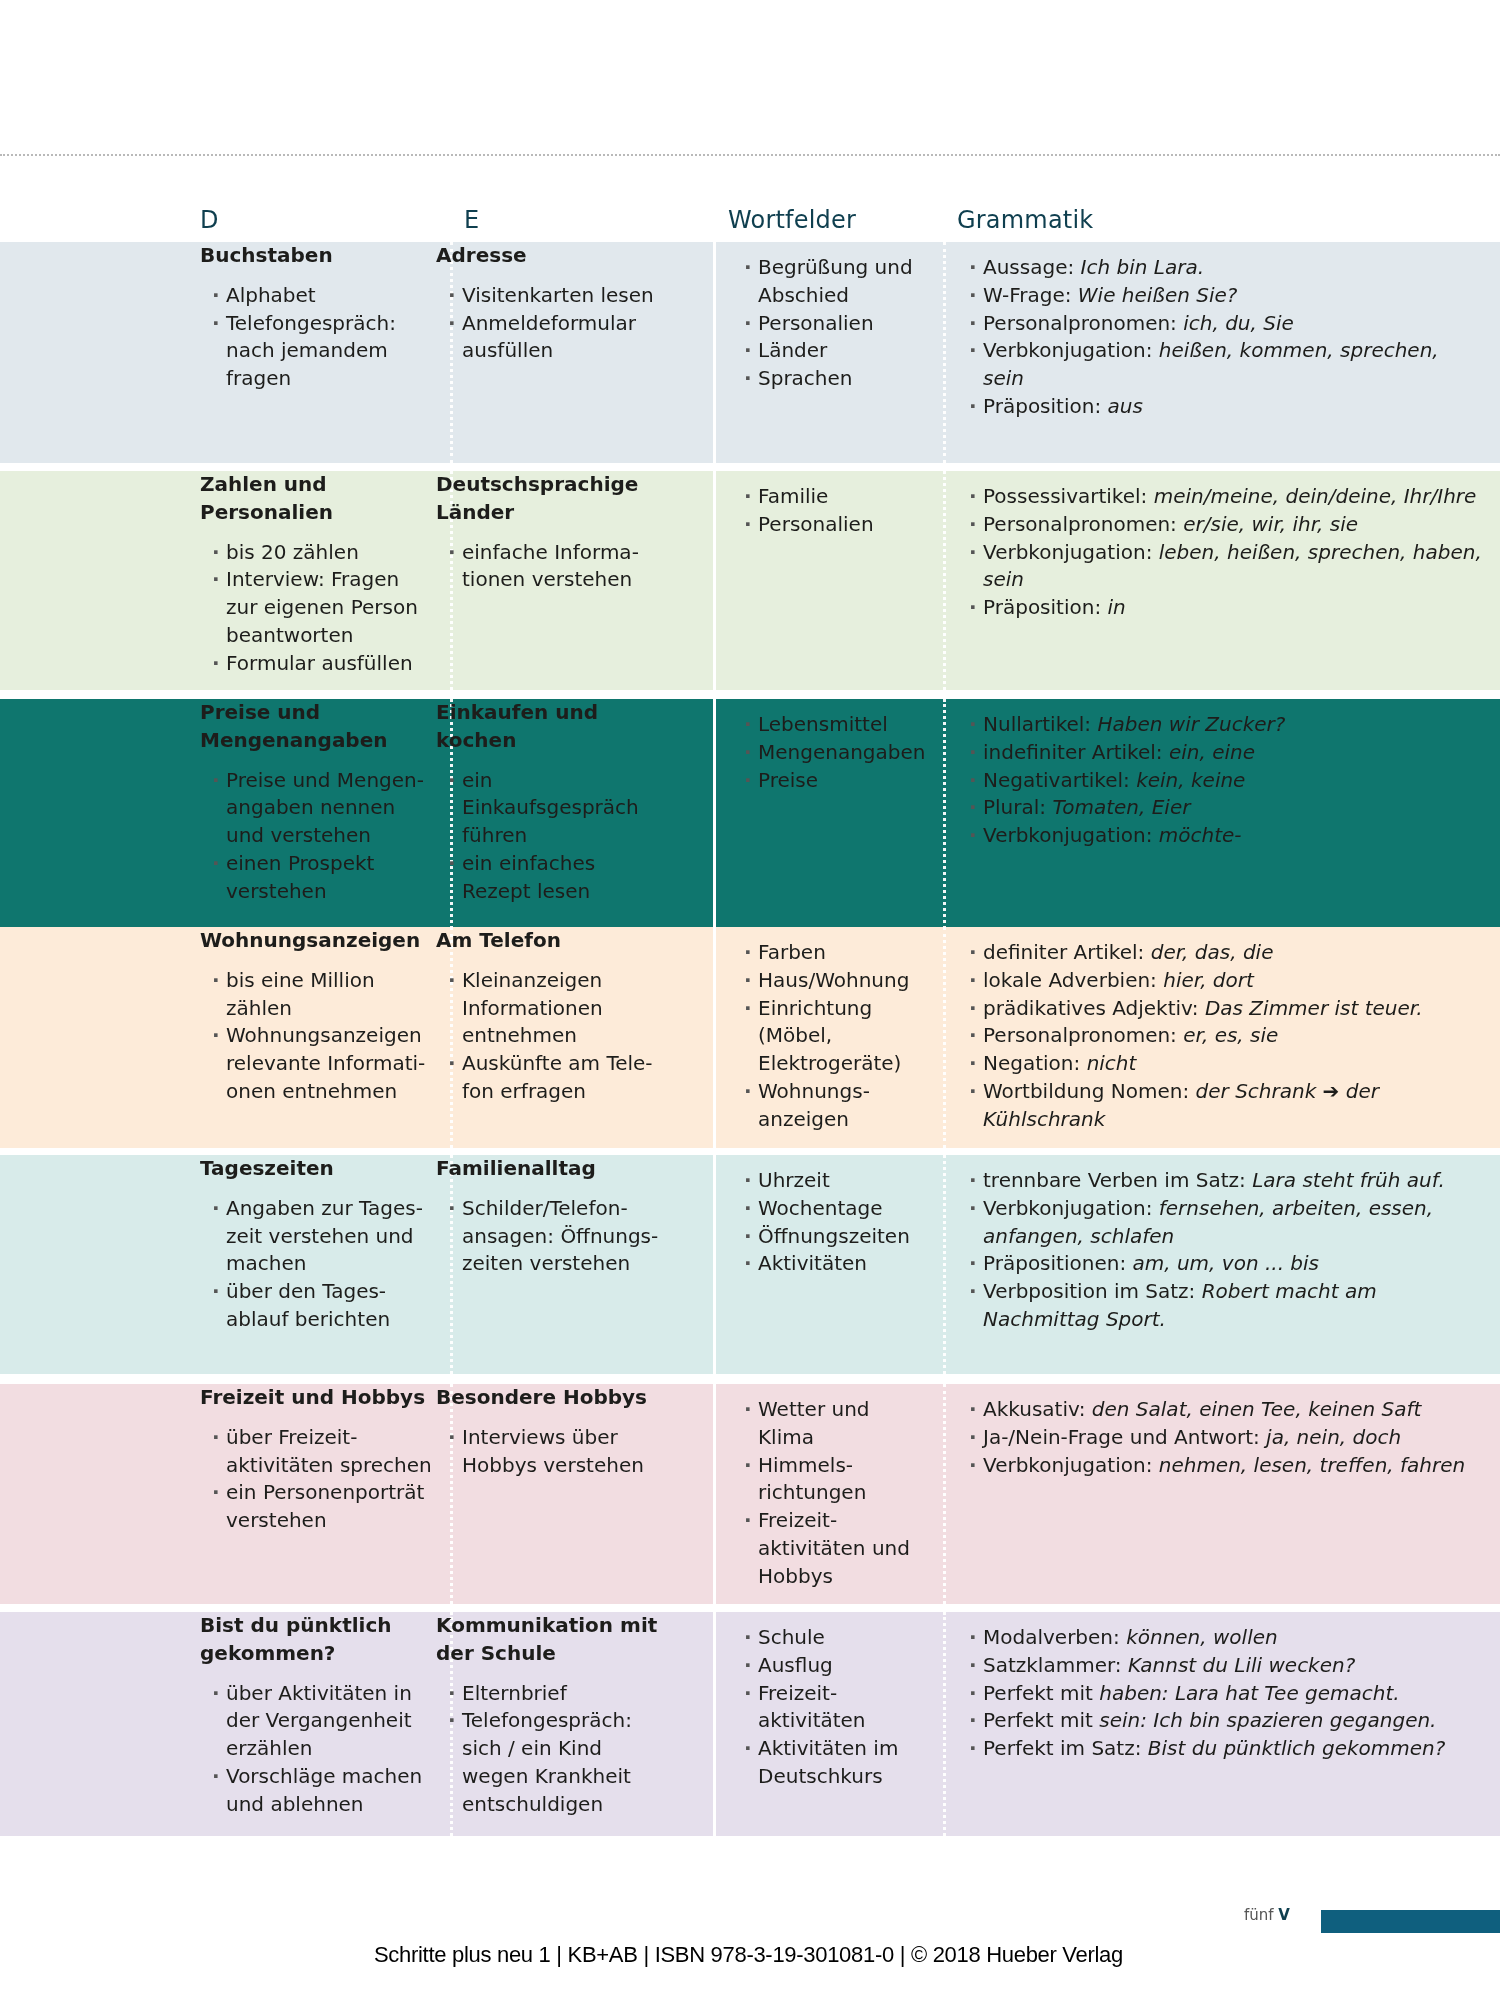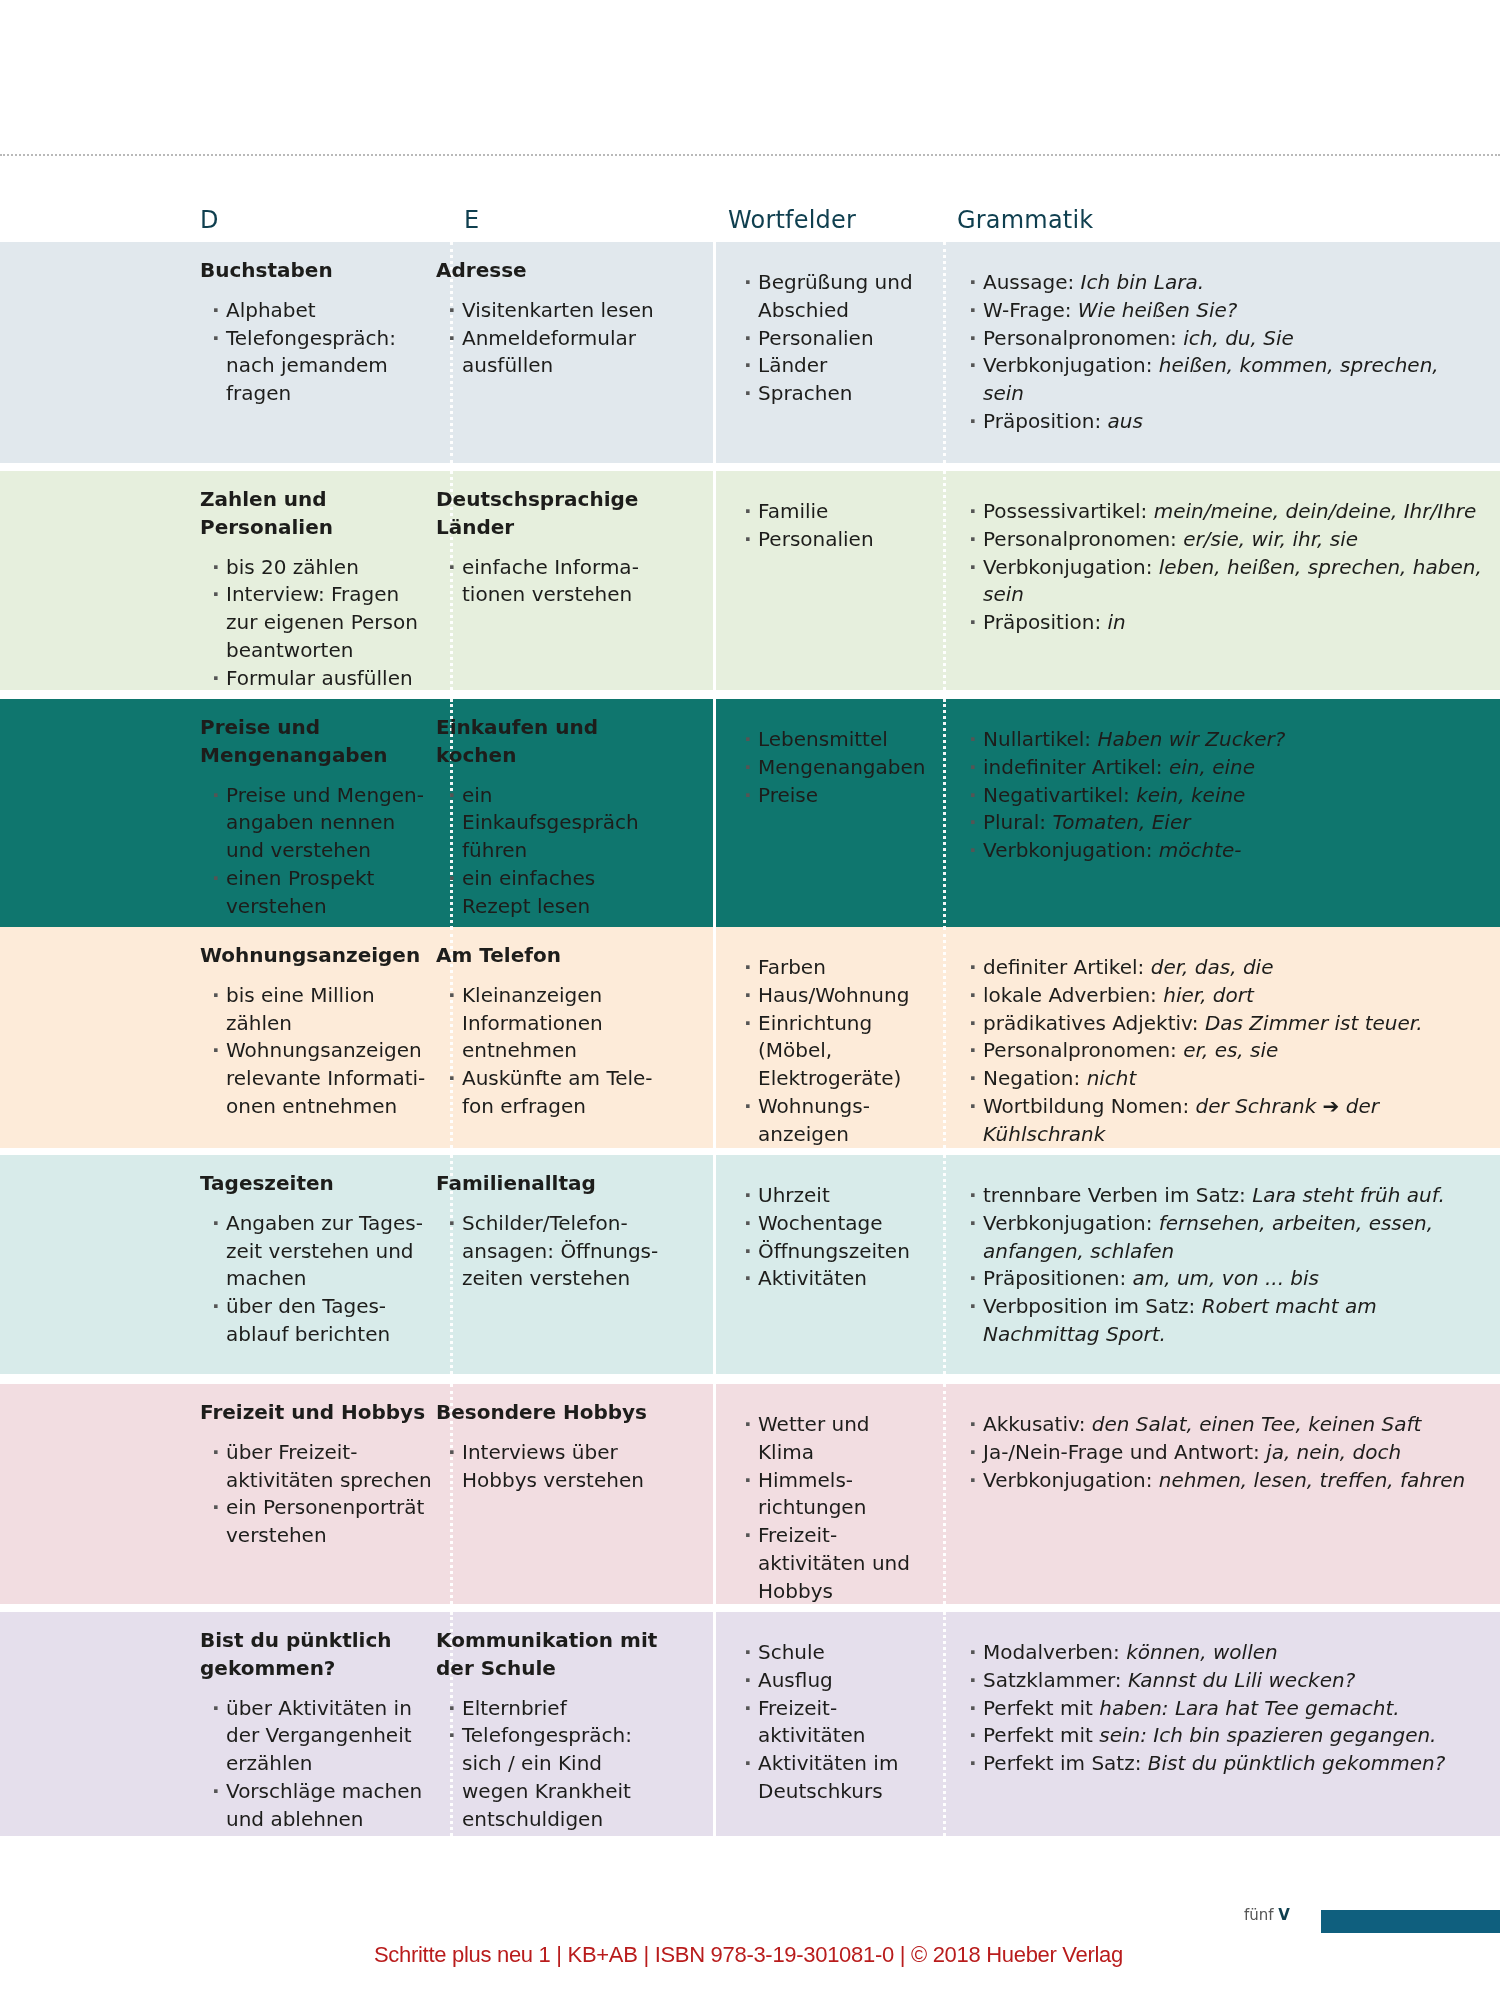--- a/index.html
+++ b/index.html
@@ -4,37 +4,37 @@
 <style>
   html, body { margin:0; padding:0; background:#ffffff; }
   body { width:1500px; height:2000px; position:relative; overflow:hidden;
          font-family:"DejaVu Sans", sans-serif; color:#1d1d1b; }
   .topline { position:absolute; left:0; top:154px; width:1500px; height:0;
              border-top:2px dotted #b9b9b9; }
   .hdr { position:absolute; top:206px; font-size:24px; color:#0f3f4f;
          font-weight:normal; letter-spacing:0.2px; }
   .row { position:absolute; left:0; width:1500px; }
   .cell { position:absolute; top:0; bottom:0; box-sizing:border-box;
-          padding-top:15px; font-size:20px; line-height:27.8px; }
+          padding-top:0; font-size:20px; line-height:27.8px; }
   .c-d { left:200px; width:245px; }
   .c-e { left:436px; width:245px; }
   .c-w { left:732px; width:205px; }
   .c-g { left:957px; width:540px; }
   .vline { position:absolute; top:0; bottom:0; width:0; }
   .vdot { border-left:3px dotted rgba(255,255,255,0.95); }
   .vsolid { border-left:3px solid #ffffff; }
   .title { font-weight:bold; color:#1d1d1b; }
   ul { list-style:none; margin:12px; padding:0; }
   li { position:relative; padding-left:14px; }
   li::before { content:"\00B7"; position:absolute; left:0; top:0; font-weight:bold; color:#555; }
   i { font-style:italic; }
   .footer-page { position:absolute; left:1244px; top:1906px; font-size:15px; color:#555; }
   .footer-page b { color:#0f3f4f; font-weight:bold; }
   .footer-bar { position:absolute; left:1321px; top:1910px; width:179px; height:23px; background:#0f5f7e; }
-  .footer-isbn { position:absolute; left:374px; top:1942px; font-size:22px; color:#b91c1c;
+  .footer-isbn { position:absolute; left:374px; top:1942px; font-size:22px; color:#000000;
                  font-family:"Liberation Sans", sans-serif; letter-spacing:-0.3px; }
 </style>
 </head>
 <body>
 
 <div class="topline"></div>
 
 <div class="hdr" style="left:200px">D</div>
 <div class="hdr" style="left:464px">E</div>
 <div class="hdr" style="left:728px">Wortfelder</div>

